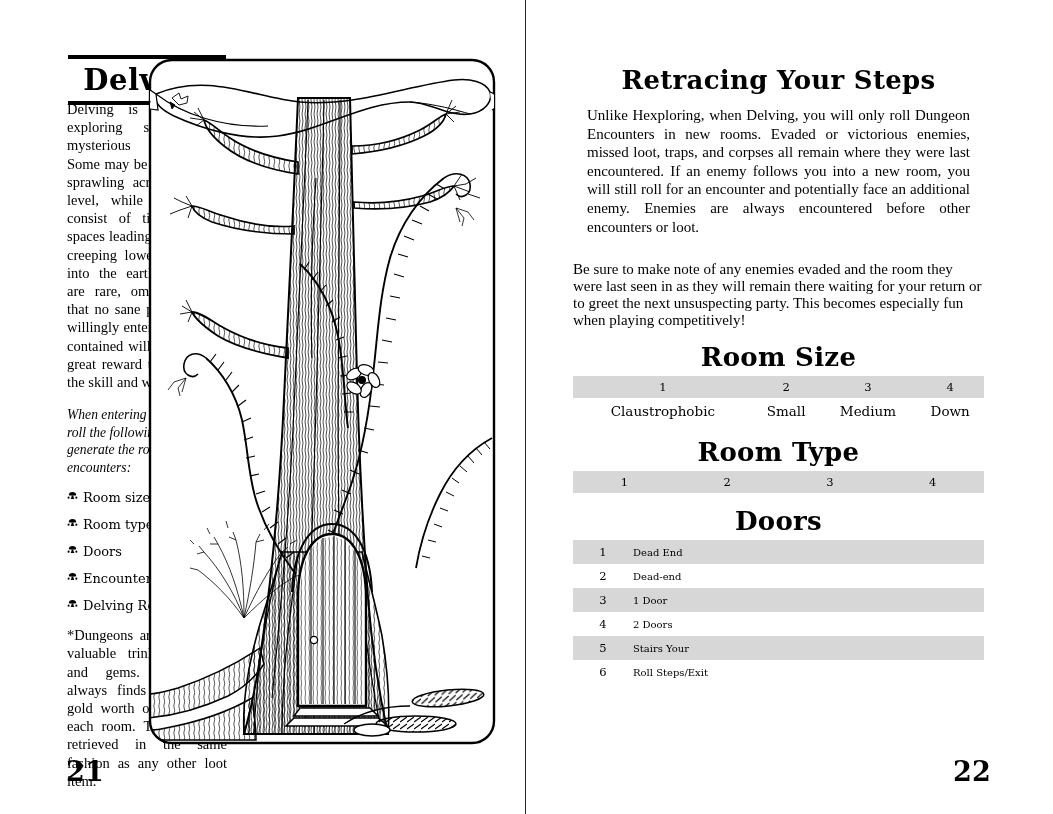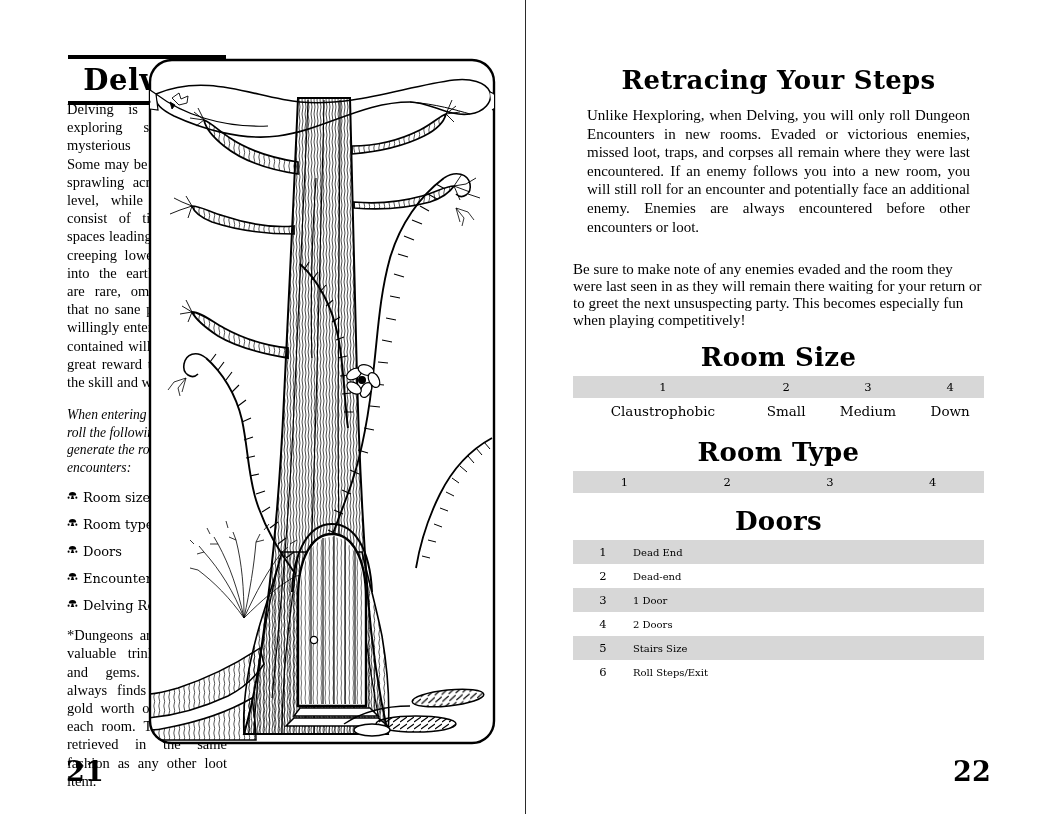--- a/index.html
+++ b/index.html
@@ -562,21 +562,21 @@
         <tr class="shaded">
           <td class="door-num">3</td>
           <td class="door-label">1 Door</td>
         </tr>
         <tr>
           <td class="door-num">4</td>
           <td class="door-label">2 Doors</td>
         </tr>
         <tr class="shaded">
           <td class="door-num">5</td>
-          <td class="door-label">Stairs Size</td>
+          <td class="door-label">Stairs Your</td>
         </tr>
         <tr>
           <td class="door-num">6</td>
           <td class="door-label">Roll Steps/Exit</td>
         </tr>
       </tbody>
         </table>
 
     </div>
 

